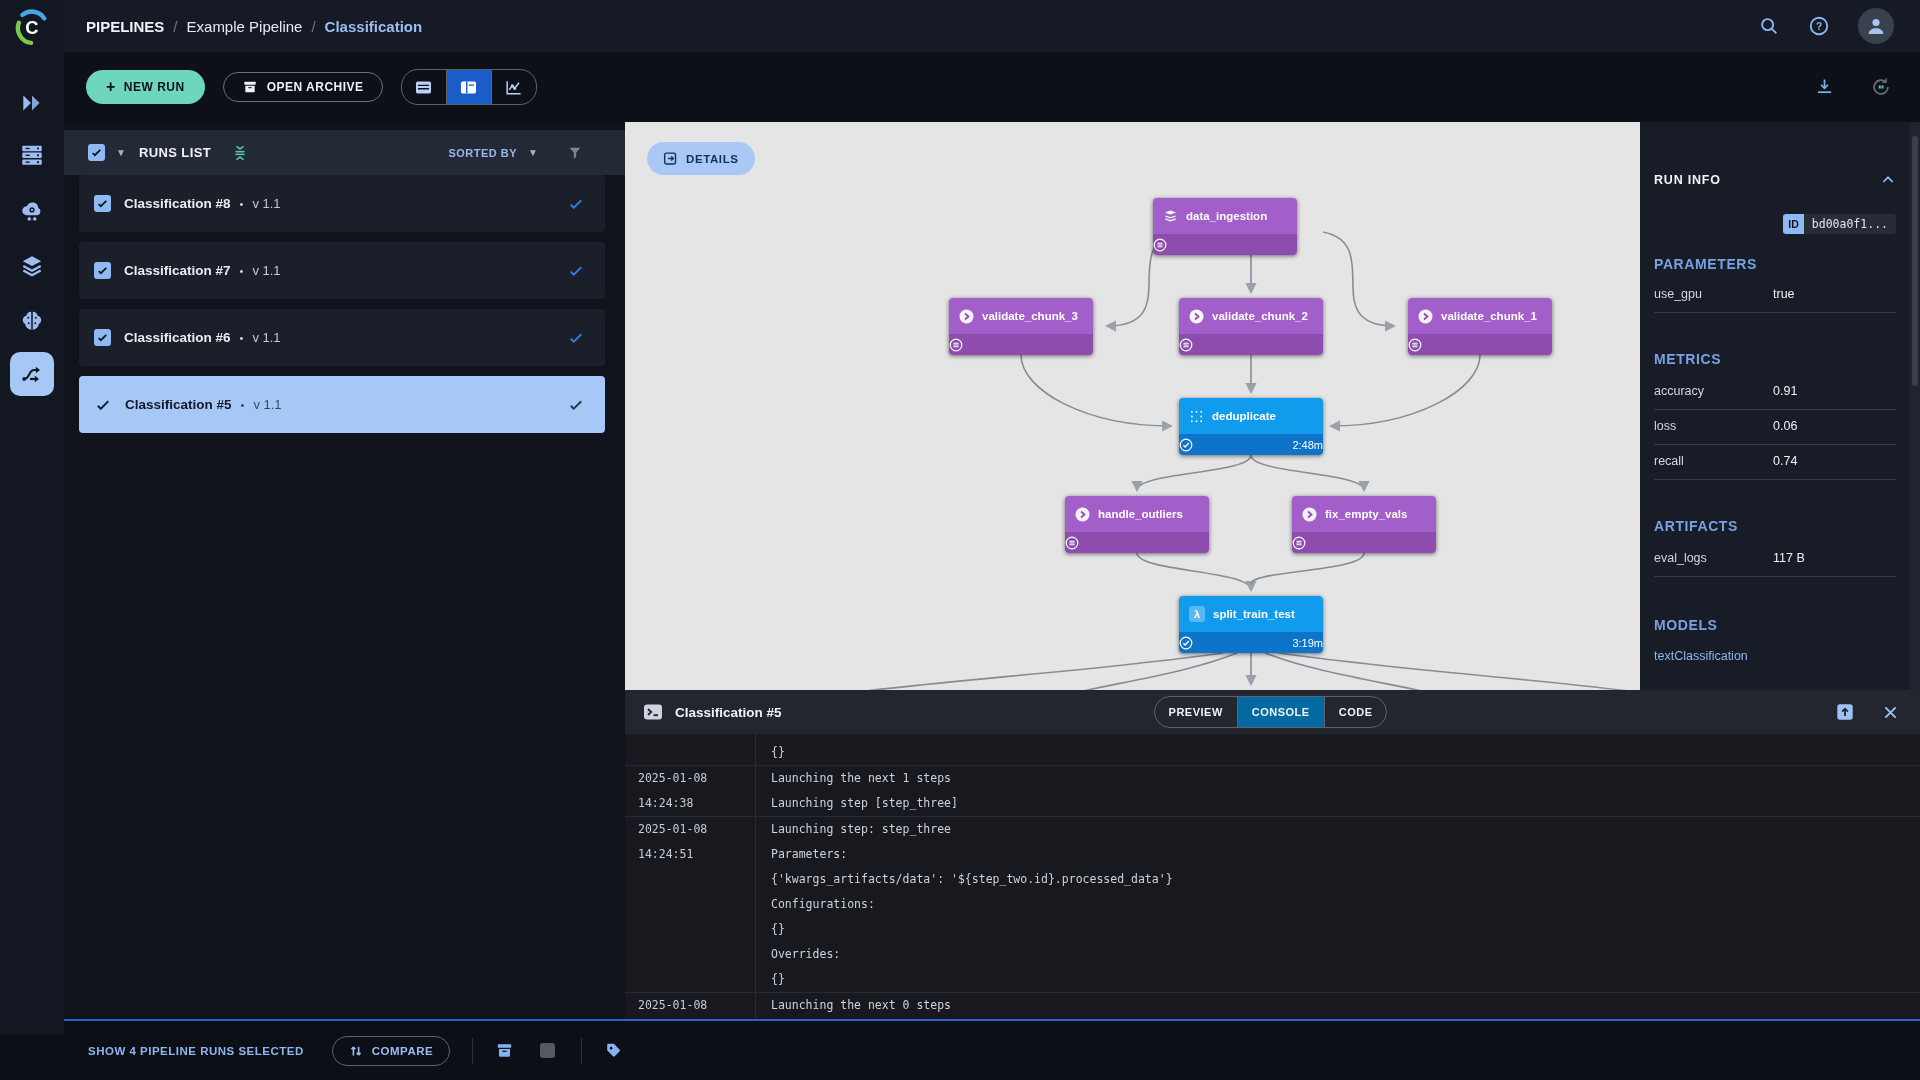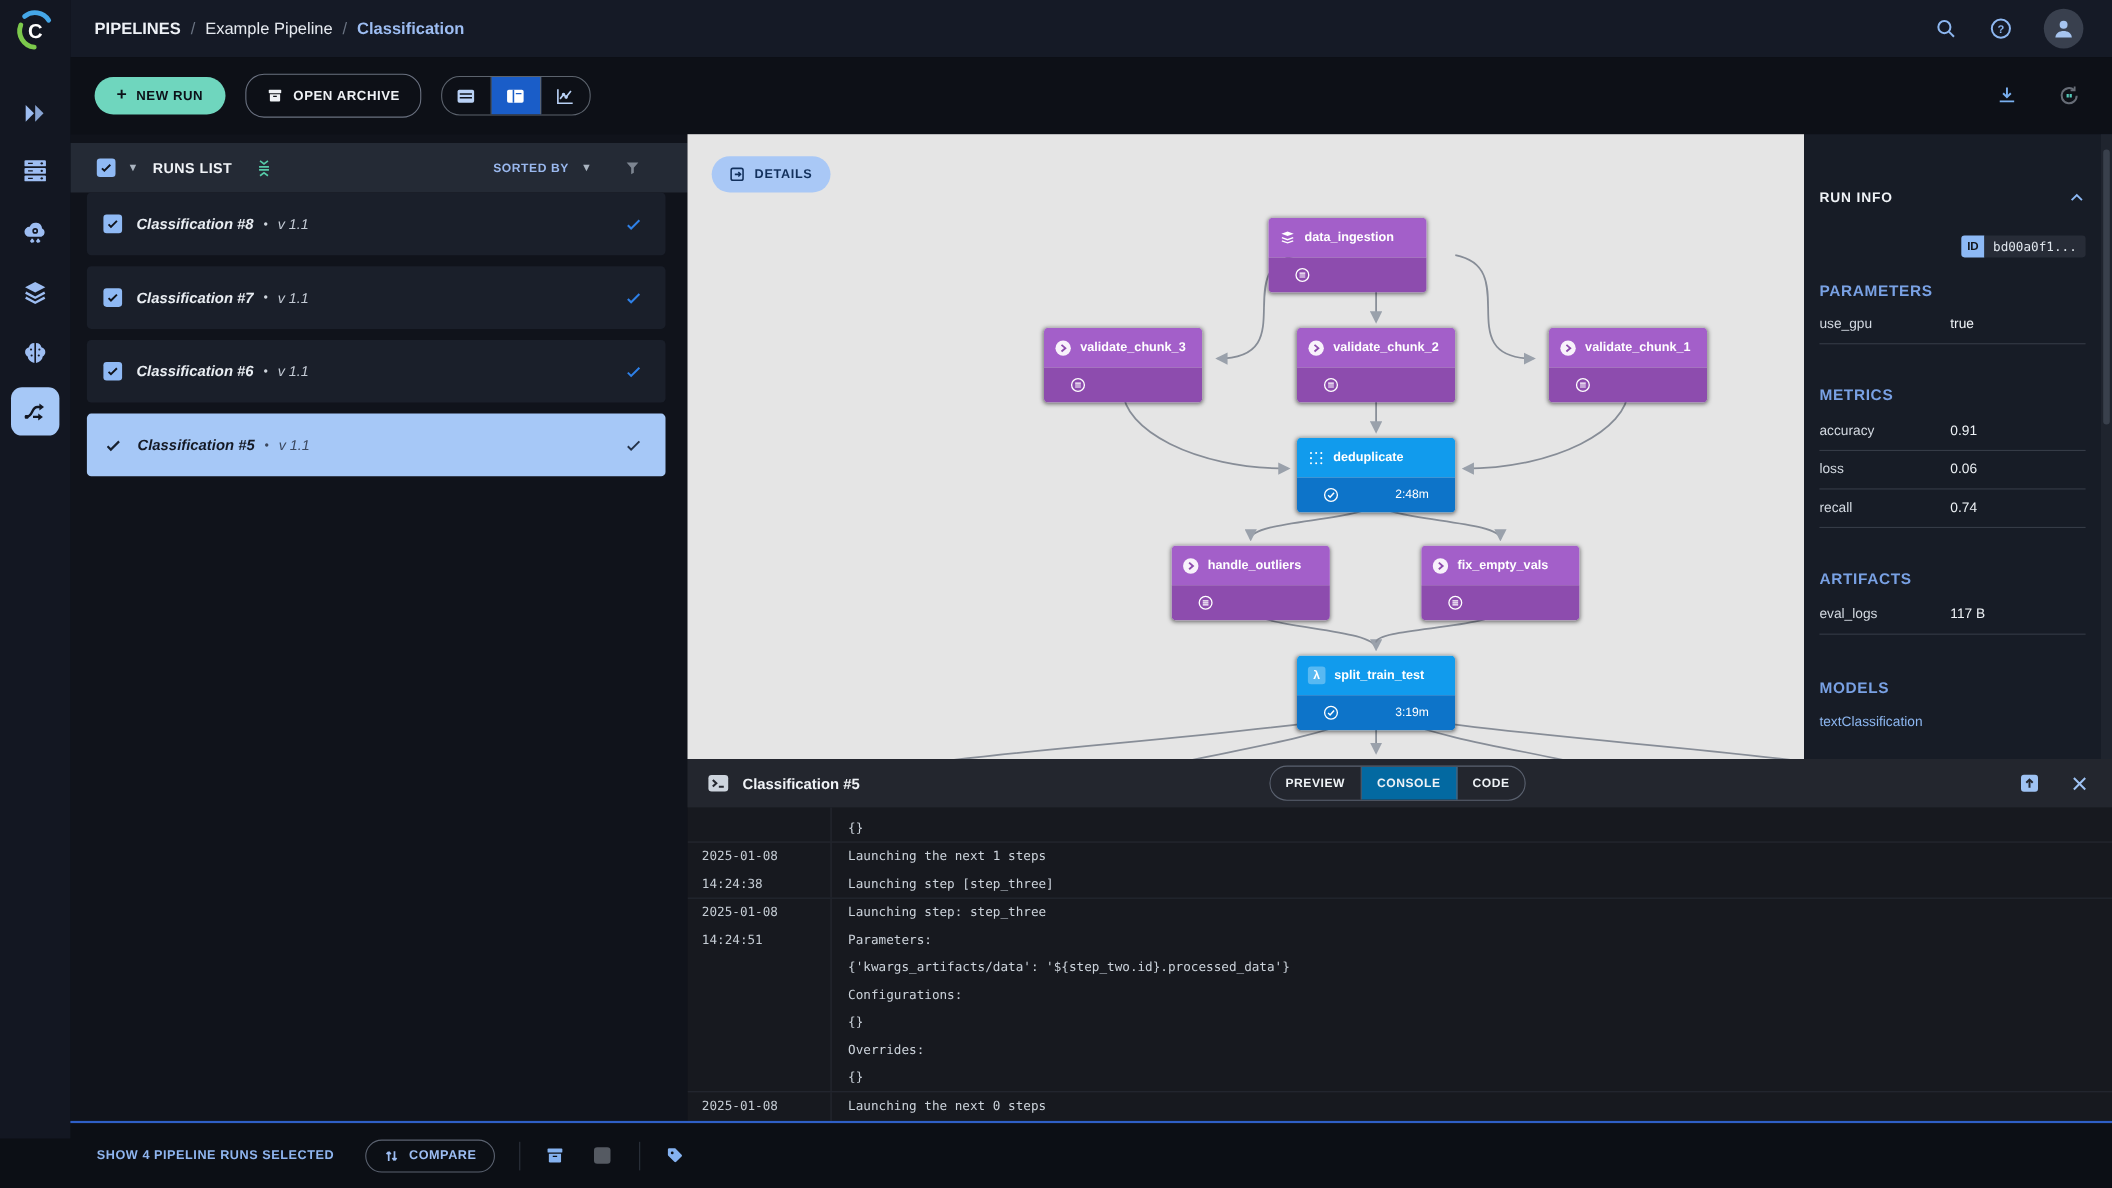--- a/index.html
+++ b/index.html
@@ -20,55 +20,55 @@
   .crumb-proj{color:#e6eaf0;}
   .crumb-page{font-weight:700;color:#9dbdf2;}
   .top-ic{width:22px;height:22px;color:#8db7f0;}
   .top-right{margin-left:auto;display:flex;align-items:center;gap:28px;}
   .avatar{width:36px;height:36px;border-radius:50%;background:#39404e;display:flex;align-items:center;justify-content:center;color:#a6c4ef;}
   
   .toolbar{position:absolute;left:64px;top:52px;right:0;height:70px;background:#0d1017;display:flex;align-items:center;padding:0 28px 0 22px;box-sizing:border-box;}
   .btn-newrun{height:34px;border-radius:17px;background:#6fd6be;color:#0c1118;font-weight:700;font-size:12px;letter-spacing:.5px;
               display:flex;align-items:center;gap:8px;padding:0 20px;border:none;cursor:pointer;}
   .plus{font-size:16px;font-weight:700;line-height:1;}
-  .btn-archive{height:40px;border-radius:17px;background:transparent;border:1px solid #6a7180;color:#eef1f5;font-weight:700;
+  .btn-archive{height:30px;border-radius:17px;background:transparent;border:1px solid #6a7180;color:#eef1f5;font-weight:700;
                font-size:12px;letter-spacing:.5px;display:flex;align-items:center;gap:9px;padding:0 18px;margin-left:18px;cursor:pointer;}
   .seg-group{display:flex;margin-left:18px;height:34px;border:1px solid #5c636d;border-radius:17px;overflow:hidden;}
   .seg{width:44px;display:flex;align-items:center;justify-content:center;color:#b9d1f5;cursor:pointer;border-right:1px solid #5c636d;}
   .seg:last-child{border-right:none;}
   .seg.active{background:#1a5dc8;color:#ffffff;}
   .tool-right{margin-left:auto;display:flex;align-items:center;gap:34px;}
   
   .content{position:absolute;left:64px;top:122px;right:0;bottom:45px;}
   .runs-col{position:absolute;left:0;top:0;width:561px;height:100%;background:#10131b;}
   .runs-head{margin-top:8px;height:45px;background:#242a35;display:flex;align-items:center;padding:0 42px 0 24px;box-sizing:border-box;gap:11px;}
   .cb{width:17px;height:17px;border-radius:3px;background:#8fb9f4;color:#10131b;display:flex;align-items:center;justify-content:center;flex:0 0 auto;cursor:pointer;}
   .caret{color:#aab4c0;font-size:10px;cursor:pointer;}
   .runs-title{font-weight:700;font-size:13px;letter-spacing:.4px;color:#f0f3f7;margin-left:2px;}
   .sortlbl{margin-left:auto;color:#9ab8ee;font-weight:700;font-size:11px;letter-spacing:.5px;cursor:pointer;}
   .run-row{margin:0 20px 10px 15px;height:57px;border-radius:4px;background:#1a1f2a;display:flex;align-items:center;
-           padding:0 20px 0 15px;box-sizing:border-box;cursor:pointer;font-style:italic;}
+           padding:0 20px 0 15px;box-sizing:border-box;cursor:pointer;}
   .run-row:first-of-type{margin-top:16px;}
   .run-name{font-weight:700;font-size:13.5px;color:#e9edf2;margin-left:13px;}
   .run-dot{color:#cfd5dd;font-size:11px;margin:0 9px;}
   .run-ver{font-size:13px;color:#c3cad4;}
   .row-check{margin-left:auto;width:18px;height:18px;color:#2e80e8;}
   .run-row.selected{background:#a6c8f7;}
   .run-row.selected .run-name{color:#141925;}
   .run-row.selected .run-dot,.run-row.selected .run-ver{color:#3c485e;}
   .run-row.selected .row-check{color:#253349;}
   .sel-ck{width:18px;height:18px;color:#18212f;flex:0 0 auto;}
   
   .canvas{position:absolute;left:561px;top:0;width:1015px;height:568px;background:#e5e5e5;overflow:hidden;}
   .edges{position:absolute;left:0;top:0;}
   .btn-details{position:absolute;left:22px;top:20px;height:33px;border-radius:17px;background:#a9c8f6;color:#12305c;
                font-weight:700;font-size:11.5px;letter-spacing:.6px;display:flex;align-items:center;gap:8px;padding:0 16px;border:none;cursor:pointer;}
   .node{position:absolute;width:144px;border-radius:4px;overflow:hidden;box-shadow:0 1px 4px rgba(0,0,0,.55);cursor:pointer;}
   .node .hd{height:36px;display:flex;align-items:center;gap:8px;padding:0 10px;font-size:11.5px;font-weight:600;color:#fff;}
-  .node .ft{height:32px;display:flex;align-items:center;justify-content:space-between;padding:0 24px;font-size:11px;color:#fff;}
+  .node .ft{height:21px;display:flex;align-items:center;justify-content:space-between;padding:0 0;font-size:11px;color:#fff;}
   .node.purple .hd{background:#a35fc9;}
   .node.purple .ft{background:#8d4cae;}
   .node.blue .hd{background:#119bed;}
   .node.blue .ft{background:#0d74c9;}
   .lbadge{width:16px;height:16px;border-radius:3px;background:rgba(255,255,255,.3);display:flex;align-items:center;justify-content:center;
           font-size:11px;font-weight:700;color:#fff;flex:0 0 auto;}
   
   .info{position:absolute;left:1576px;top:0;width:280px;height:568px;background:#171c26;box-sizing:border-box;padding:50px 24px 0 14px;}
   .vtrack{position:absolute;right:0;top:0;width:10px;height:100%;background:#1f242e;}
   .vthumb{position:absolute;right:2px;top:14px;width:6px;height:250px;border-radius:3px;background:#39404c;cursor:pointer;}

